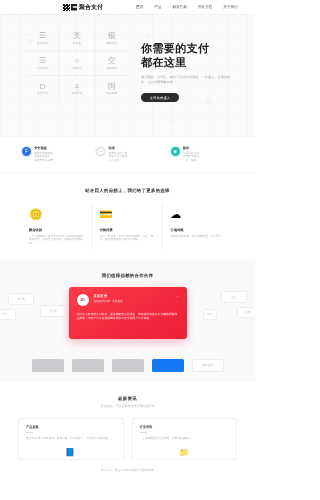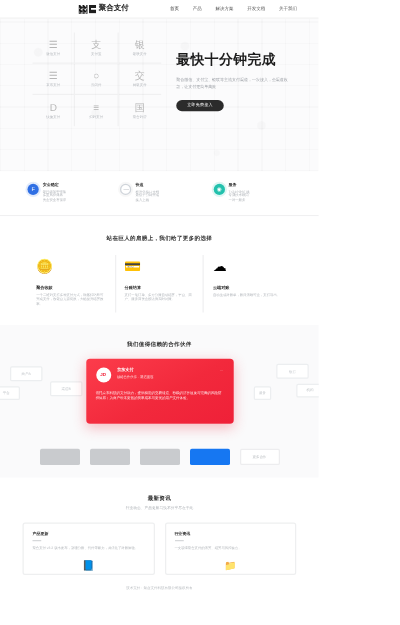--- a/index.html
+++ b/index.html
@@ -269,21 +269,22 @@
           <span class="icon-glyph">≡</span>
           <span class="icon-label">扫码支付</span>
         </div>
         <div class="icon-cell">
           <span class="icon-glyph">国</span>
           <span class="icon-label">聚合码牌</span>
         </div>
       </div>
 
       <div class="hero-copy">
-        <div class="hero-title">最快十分钟完成</div>
+        <div class="hero-title">你需要的支付</div>
+        <div class="hero-title">都在这里</div>
         <div class="hero-sub">聚合微信、支付宝、银联等主流支付渠道，一次接入，全渠道收款，让支付更简单高效</div>
         <div class="hero-btn">立即免费接入</div>
       </div>
     </div>
   </div>
 
   <div class="features">
     <div class="feature">
       <span class="feat-icon blue">F</span>
       <span class="feat-txt">

